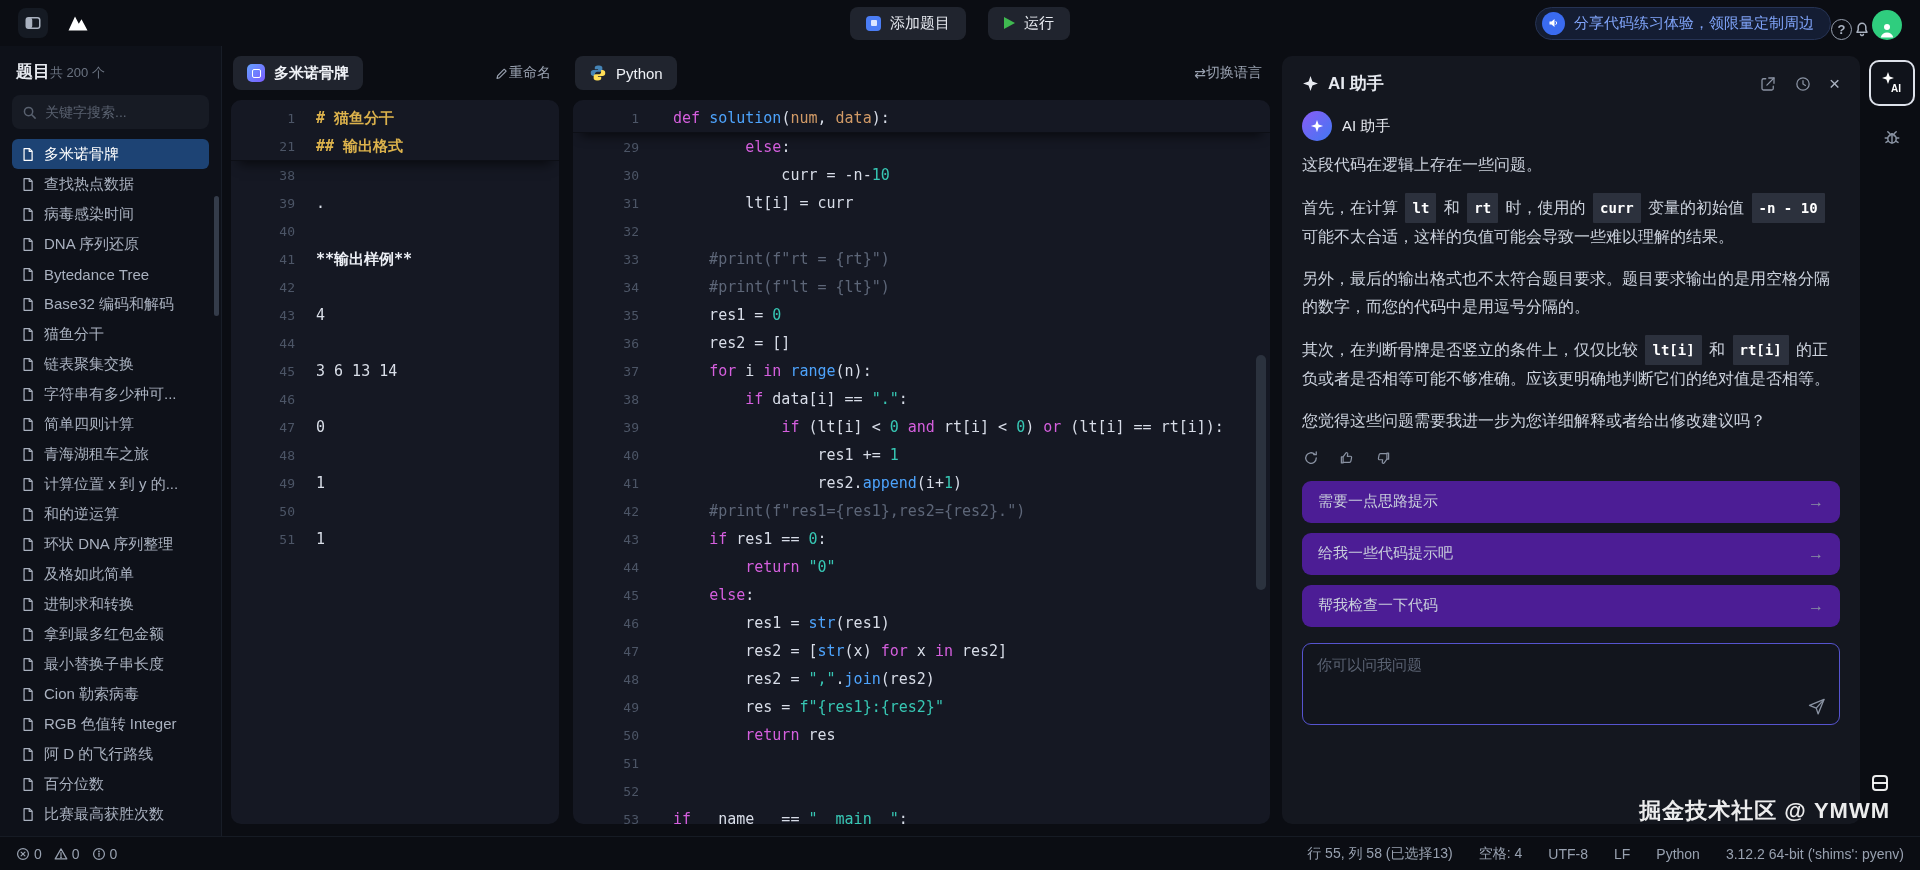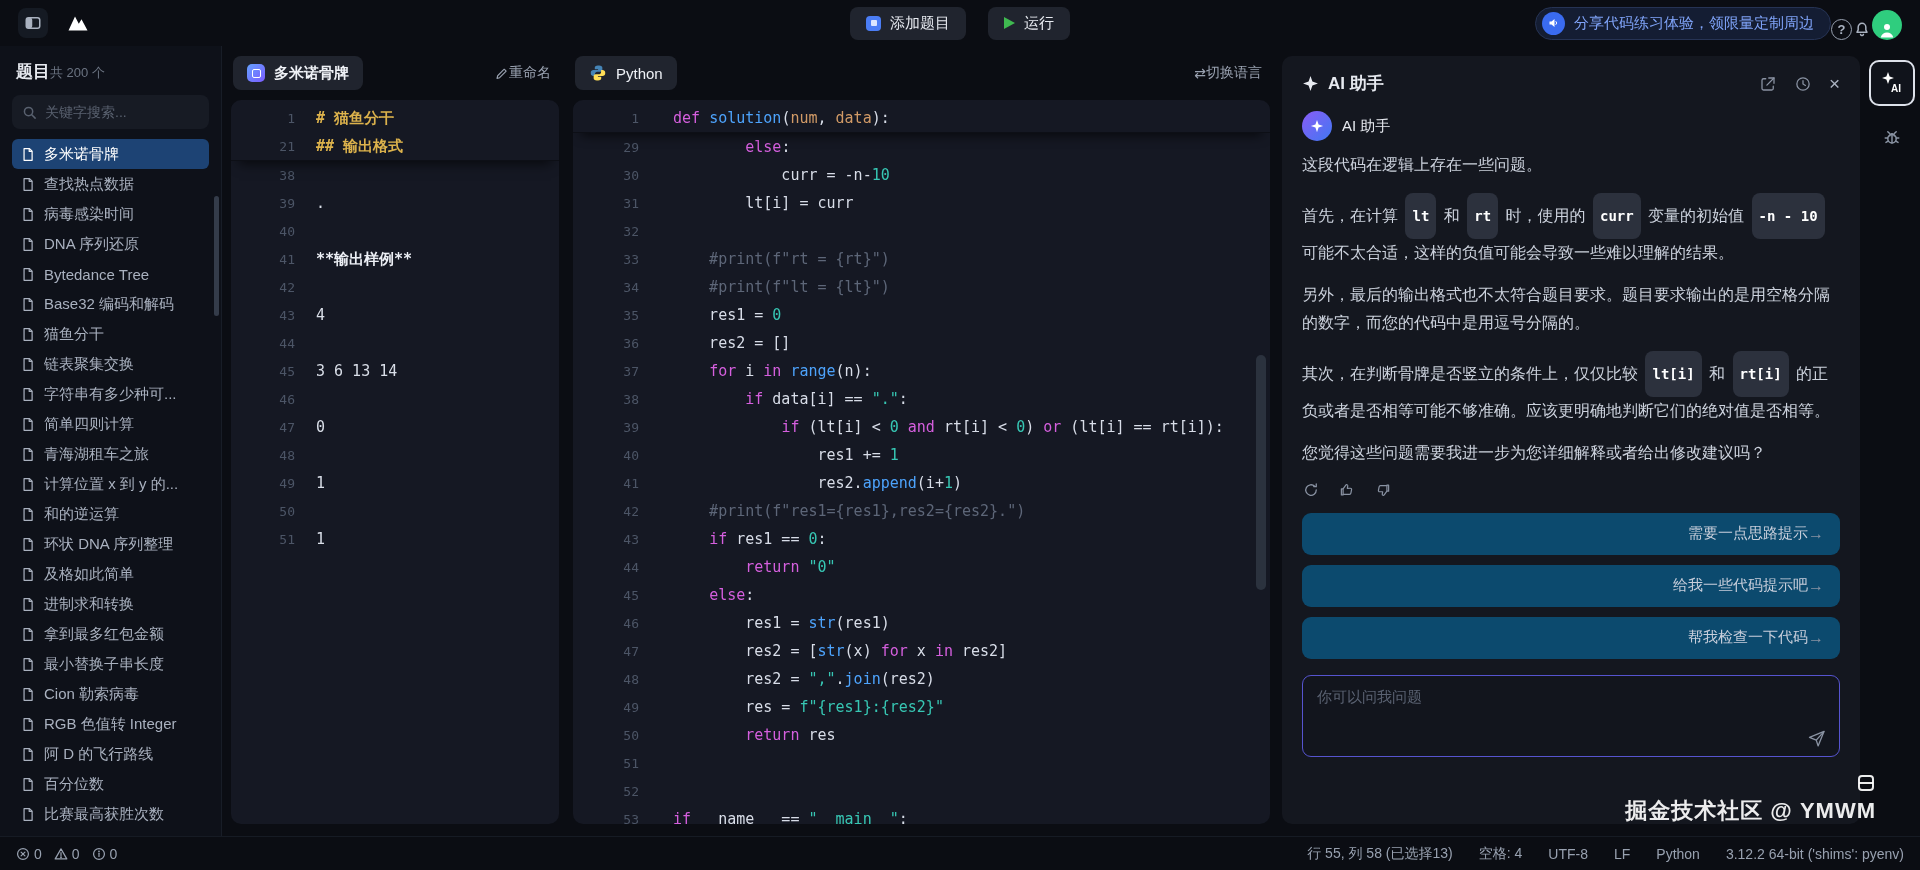--- a/index.html
+++ b/index.html
@@ -71,40 +71,40 @@
 
 .ai-card{flex:1;background:#14171f;border-radius:10px;padding:16px 20px;display:flex;flex-direction:column;overflow:hidden}
 .ai-head{display:flex;align-items:center;gap:9px;padding-bottom:4px}
 .ai-title{font-size:17px;font-weight:bold}
 .ai-head-icons{margin-left:auto;display:flex;gap:17px;align-items:center;color:#8a93a3}
 .ai-close{font-size:19px;color:#aab2c0;line-height:1}
 .ai-who{display:flex;align-items:center;gap:10px;margin:12px 0 10px}
 .ai-avatar{width:30px;height:30px;border-radius:50%;background:linear-gradient(135deg,#8a5cf6,#4078f2);display:flex;align-items:center;justify-content:center}
 .ai-name{font-size:15px;color:#e6e9ef}
 .ai-p{font-size:16px;line-height:1.8;color:#ccd2dd;margin-bottom:13px}
-.chip-code{display:inline-block;background:#2c313d;border-radius:8px;padding:12px 7px;margin:0 3px;color:#fff;font-weight:bold;font-size:14px;line-height:22px;font-family:"DejaVu Sans Mono",monospace}
+.chip-code{display:inline-block;background:#2c313d;border-radius:1px;padding:4px 7px;margin:0 3px;color:#fff;font-weight:bold;font-size:14px;line-height:22px;font-family:"DejaVu Sans Mono",monospace}
 .ai-actions{display:flex;gap:18px;color:#8a93a3;margin:0 0 14px}
-.sugg{height:42px;background:#0c4a6e;border-radius:9px;display:flex;align-items:center;justify-content:flex-end;padding:0 16px;font-size:15px;color:#c8cedb;margin-bottom:10px;width:100%;text-align:left}
+.sugg{height:42px;background:#4c1d95;border-radius:9px;display:flex;align-items:center;justify-content:space-between;padding:0 16px;font-size:15px;color:#c8cedb;margin-bottom:10px;width:100%;text-align:left}
 .sugg-arrow{color:#8a93a3;font-size:16px}
 .ai-input{margin-top:6px;min-height:82px;border:1px solid #5654cf;border-radius:9px;position:relative;background:#12151d}
 .ai-input textarea{width:100%;height:58px;background:none;border:none;outline:none;resize:none;padding:12px 14px;font-size:15px;color:#cfd5de;font-family:Liberation Mono, monospace}
 .ai-input textarea::placeholder{color:#5a6272}
 .send{position:absolute;right:12px;bottom:8px;color:#8a93a3}
 
 
 .strip{width:56px;flex:none;display:flex;flex-direction:column;align-items:center;padding-top:14px;gap:20px}
 .ai-tool{width:46px;height:46px;border-radius:10px;background:#10131b;border:2px solid #dde1ea;display:flex;align-items:center;justify-content:center}
 
 
 .statusbar{height:34px;background:#0b0d13;border-top:1px solid #161b24;display:flex;align-items:center;padding:0 16px;font-size:14px;color:#98a1b0;gap:12px}
 .st-group{display:flex;align-items:center;gap:4px}
 .st-right{margin-left:auto;display:flex;gap:26px;align-items:center;white-space:nowrap}
 
 
-.watermark{position:absolute;right:44px;bottom:44px;z-index:50;display:flex;flex-direction:column;align-items:flex-end;gap:3px;color:rgba(255,255,255,.92);pointer-events:none}
+.watermark{position:absolute;right:30px;bottom:44px;z-index:50;display:flex;flex-direction:column;align-items:flex-end;gap:3px;color:rgba(255,255,255,.92);pointer-events:none}
 .wm-text{font-size:22px;font-weight:600;letter-spacing:1px}
 </style>
 </head>
 <body>
 
 <div class="topbar">
   <div class="tb-left">
     <div class="icon-tile">
       <svg width="18" height="18" viewBox="0 0 24 24">
           <rect x="3" y="5" width="18" height="14" rx="3" fill="none" stroke="#aab2c0" stroke-width="2"></rect>

